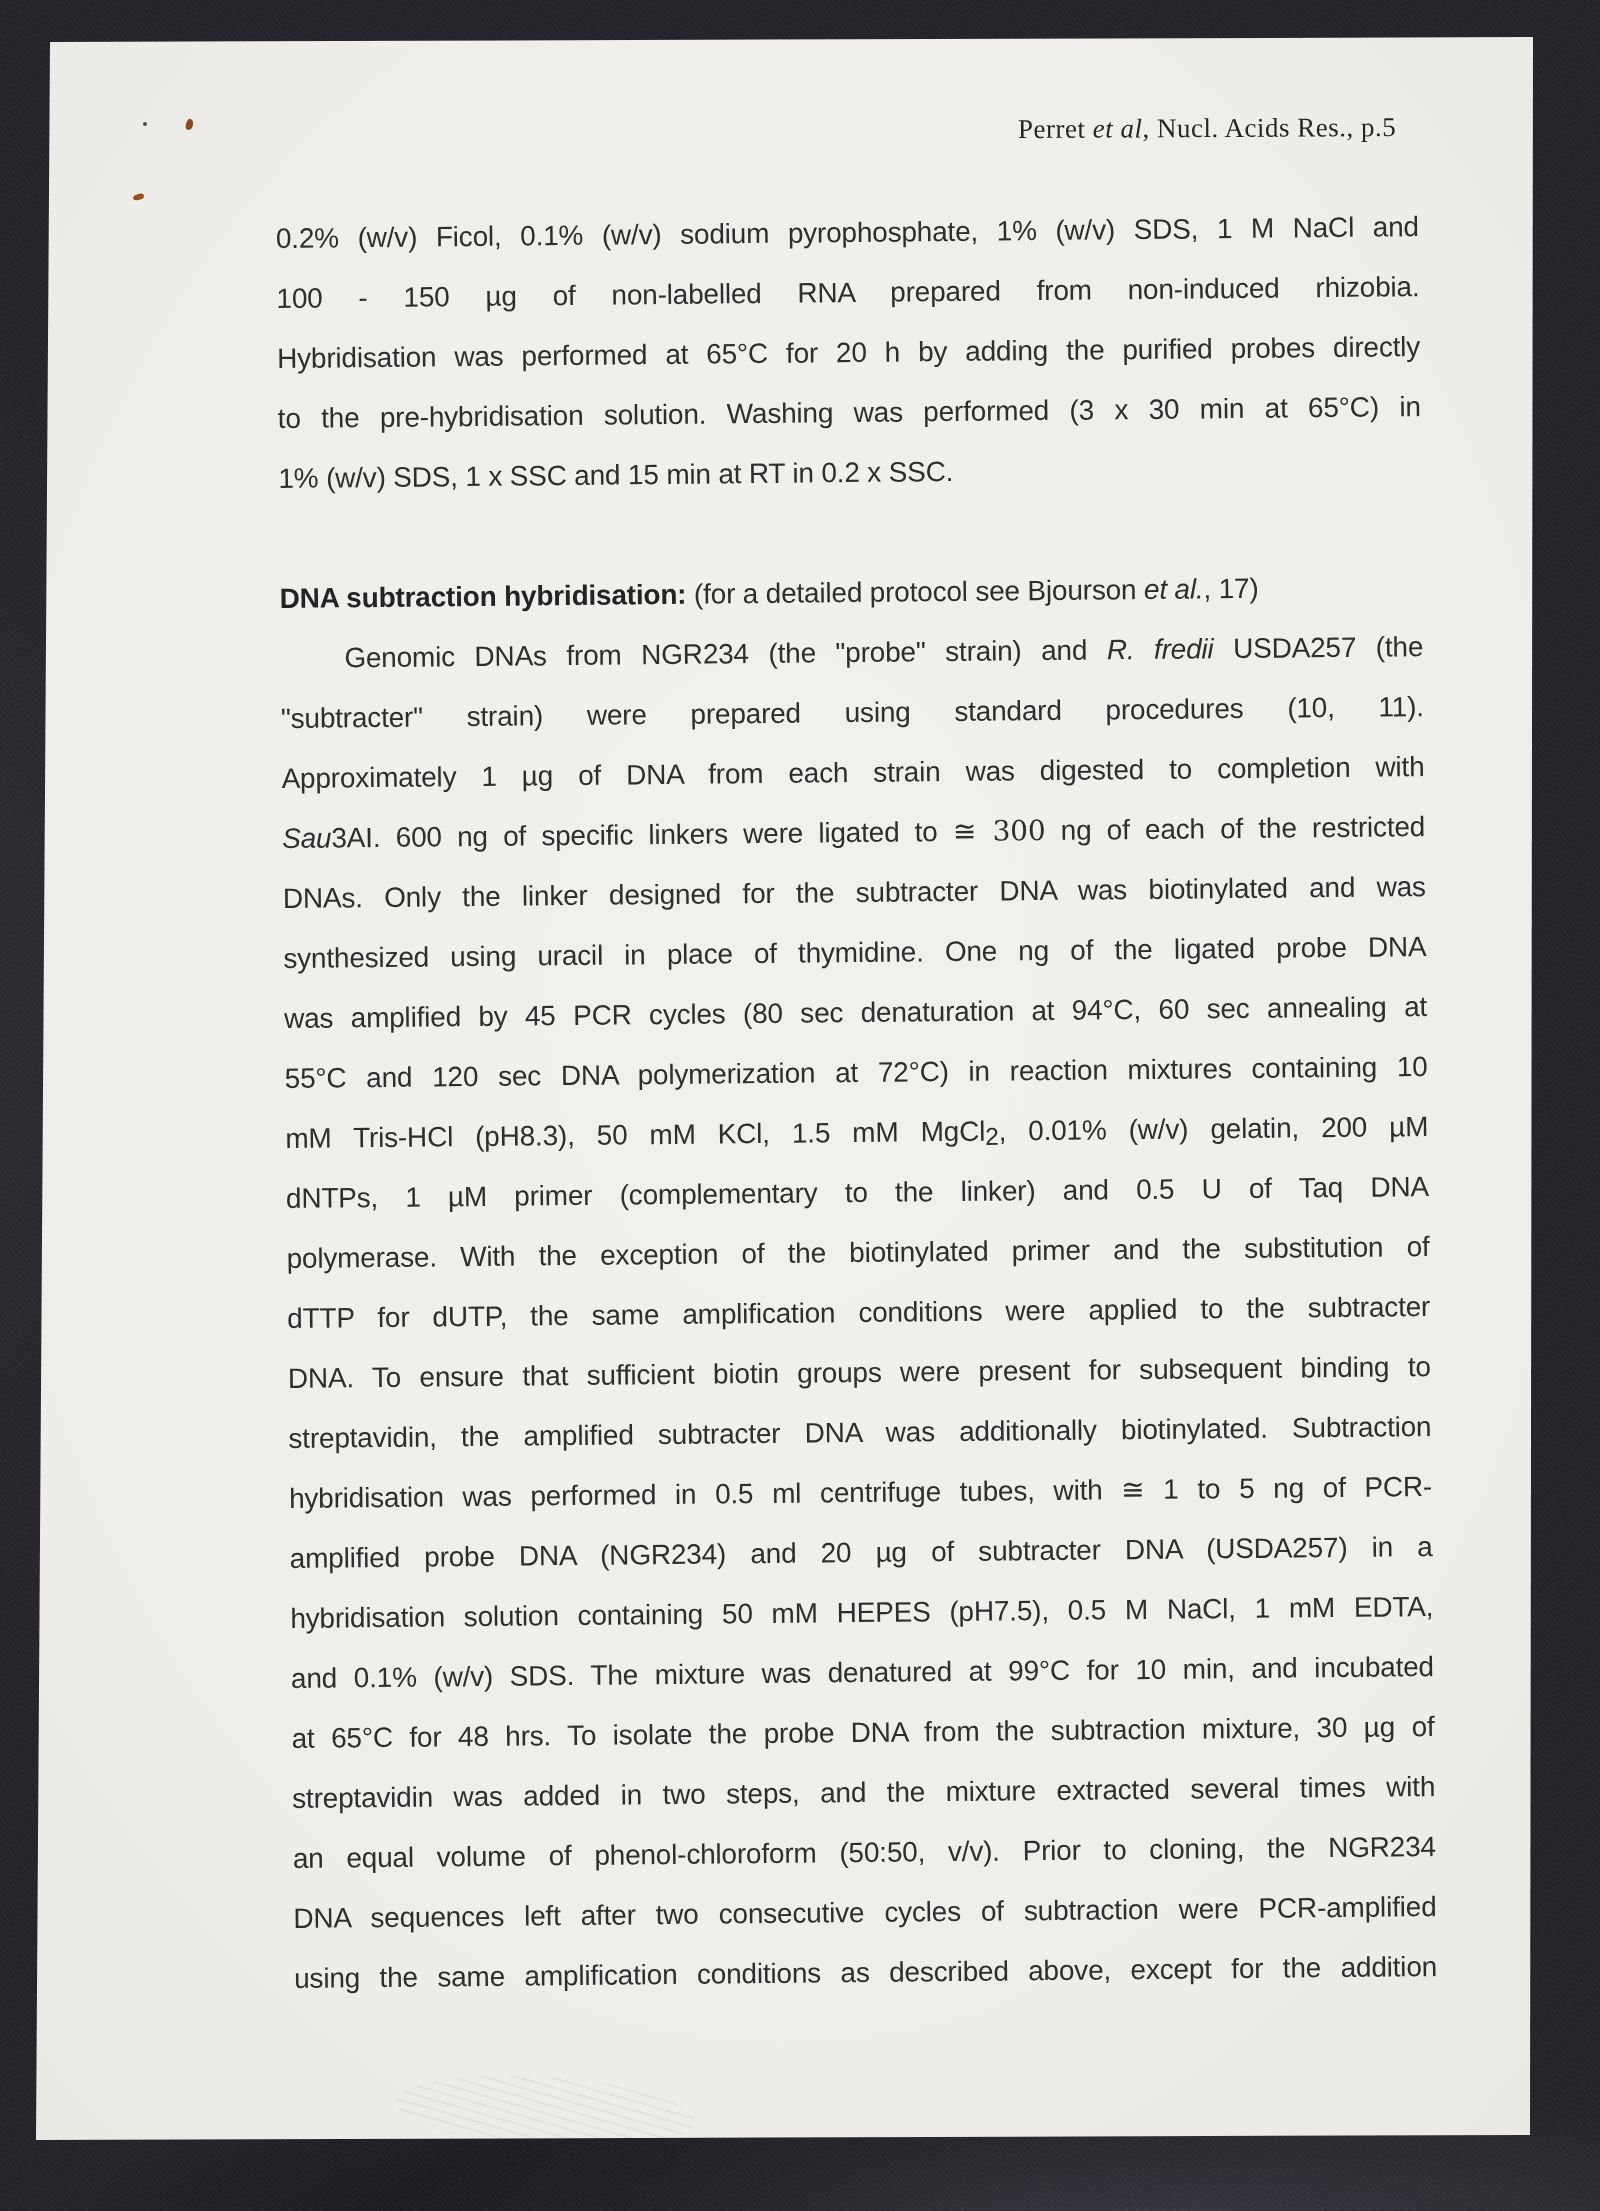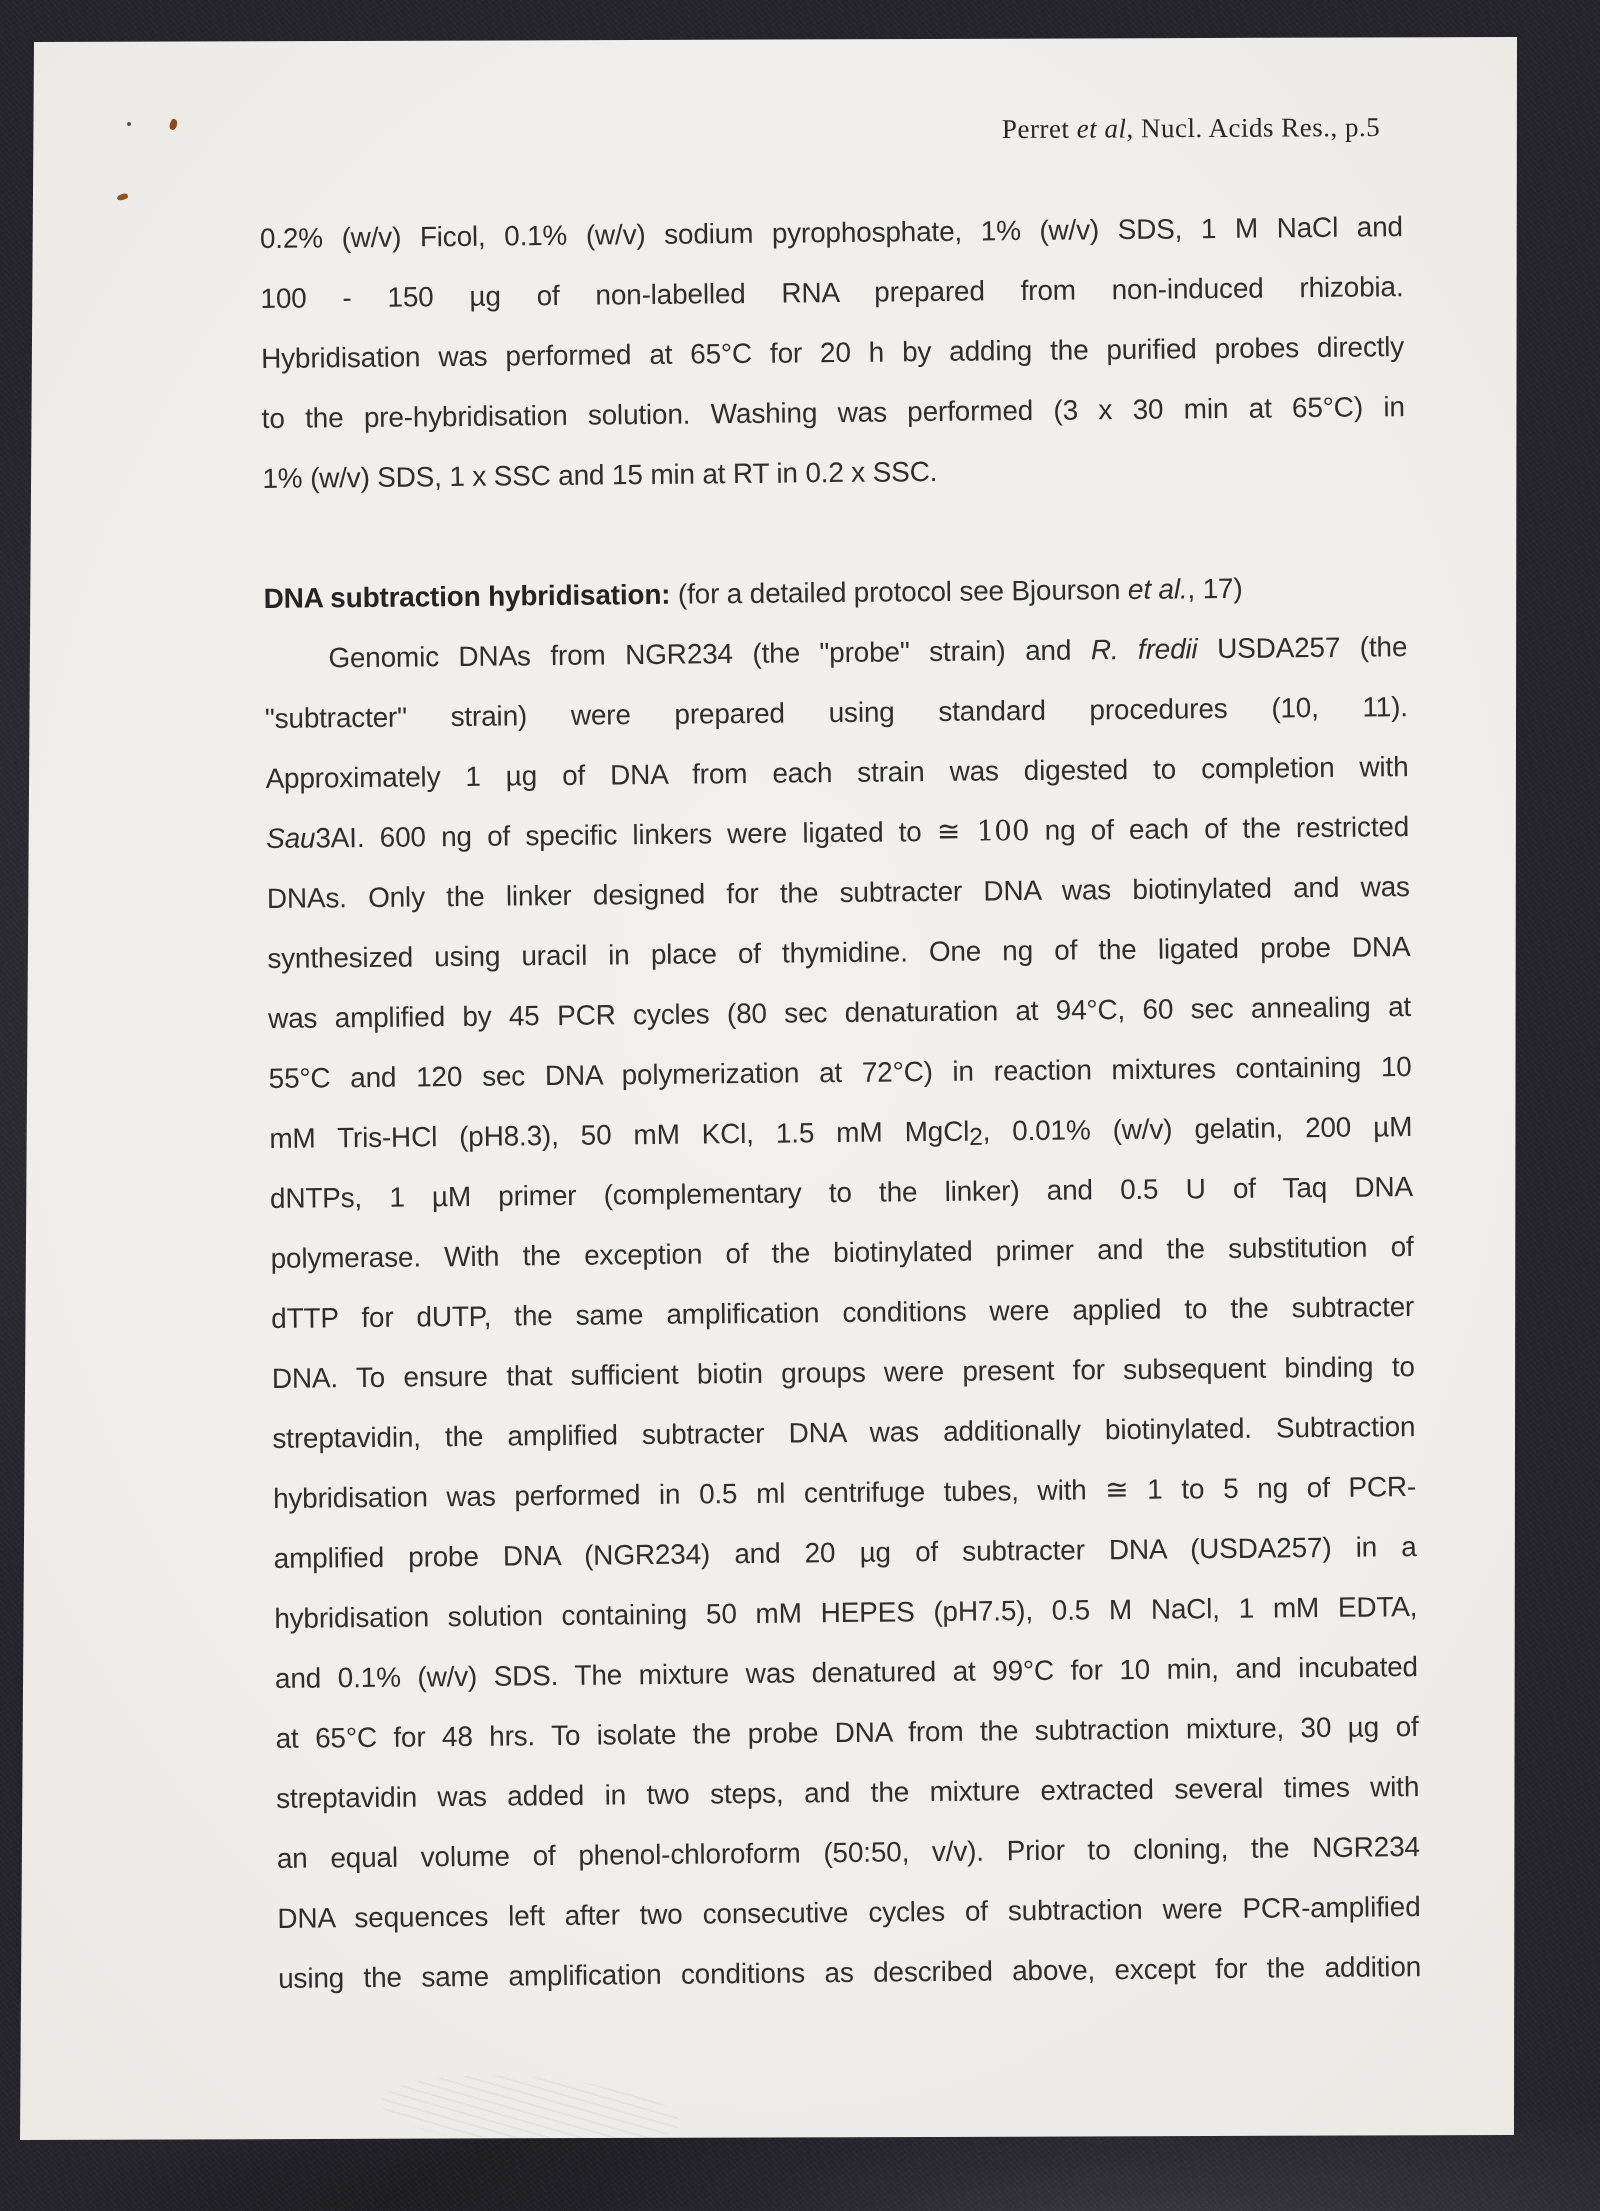--- a/index.html
+++ b/index.html
@@ -14,21 +14,21 @@
     font-family:"Liberation Sans","DejaVu Sans",sans-serif;
   }
   .grain{
     position:absolute;inset:0;
     background:
       repeating-linear-gradient(47deg, rgba(255,255,255,0.022) 0 1px, rgba(0,0,0,0) 1px 4px),
       repeating-linear-gradient(-31deg, rgba(255,255,255,0.016) 0 1px, rgba(0,0,0,0) 1px 5px);
     pointer-events:none;
   }
   .paper{
-    position:absolute;left:20px;top:37px;width:1499px;height:2103px;
+    position:absolute;left:36px;top:37px;width:1499px;height:2103px;
     background:
       radial-gradient(1200px 1600px at 50% 45%, #f1f0ec 0%, #efeeea 60%, #e9e8e3 100%);
     clip-path:polygon(14px 5px, 1497px 0px, 1494px 2098px, 0px 2103px);
   }
   .citation{
     position:absolute;top:76px;right:139px;
     font-family:"Liberation Serif","DejaVu Serif",serif;
     font-size:27px;color:#262626;letter-spacing:0.5px;
     transform:rotate(-0.3deg);
     white-space:nowrap;
@@ -73,21 +73,21 @@
       <div class="line j"><span>0.2% (w/v) Ficol, 0.1% (w/v) sodium pyrophosphate, 1% (w/v) SDS, 1 M NaCl and</span></div>
       <div class="line j"><span>100 - 150 µg of non-labelled RNA prepared from non-induced rhizobia.</span></div>
       <div class="line j"><span>Hybridisation was performed at 65°C for 20 h by adding the purified probes directly</span></div>
       <div class="line j"><span>to the pre-hybridisation solution. Washing was performed (3 x 30 min at 65°C) in</span></div>
       <div class="line"><span>1% (w/v) SDS, 1 x SSC and 15 min at RT in 0.2 x SSC.</span></div>
       <div class="line blank"></div>
       <div class="line"><span class="s-b">DNA subtraction hybridisation:</span><span> (for a detailed protocol see Bjourson </span><span class="s-i">et al.</span><span>, 17)</span></div>
       <div class="line j ind"><span>Genomic DNAs from NGR234 (the "probe" strain) and </span><span class="s-i">R. fredii</span><span> USDA257 (the</span></div>
       <div class="line j"><span>"subtracter" strain) were prepared using standard procedures (10, 11).</span></div>
       <div class="line j"><span>Approximately 1 µg of DNA from each strain was digested to completion with</span></div>
-      <div class="line j"><span class="s-i">Sau</span><span>3AI. 600 ng of specific linkers were ligated to </span><span class="s-y">≅ 100</span><span> ng of each of the restricted</span></div>
+      <div class="line j"><span class="s-i">Sau</span><span>3AI. 600 ng of specific linkers were ligated to </span><span class="s-y">≅ 300</span><span> ng of each of the restricted</span></div>
       <div class="line j"><span>DNAs. Only the linker designed for the subtracter DNA was biotinylated and was</span></div>
       <div class="line j"><span>synthesized using uracil in place of thymidine. One ng of the ligated probe DNA</span></div>
       <div class="line j"><span>was amplified by 45 PCR cycles (80 sec denaturation at 94°C, 60 sec annealing at</span></div>
       <div class="line j"><span>55°C and 120 sec DNA polymerization at 72°C) in reaction mixtures containing 10</span></div>
       <div class="line j"><span>mM Tris-HCl (pH8.3), 50 mM KCl, 1.5 mM MgCl</span><span class="s-s">2</span><span>, 0.01% (w/v) gelatin, 200 µM</span></div>
       <div class="line j"><span>dNTPs, 1 µM primer (complementary to the linker) and 0.5 U of Taq DNA</span></div>
       <div class="line j"><span>polymerase. With the exception of the biotinylated primer and the substitution of</span></div>
       <div class="line j"><span>dTTP for dUTP, the same amplification conditions were applied to the subtracter</span></div>
       <div class="line j"><span>DNA. To ensure that sufficient biotin groups were present for subsequent binding to</span></div>
       <div class="line j"><span>streptavidin, the amplified subtracter DNA was additionally biotinylated. Subtraction</span></div>

